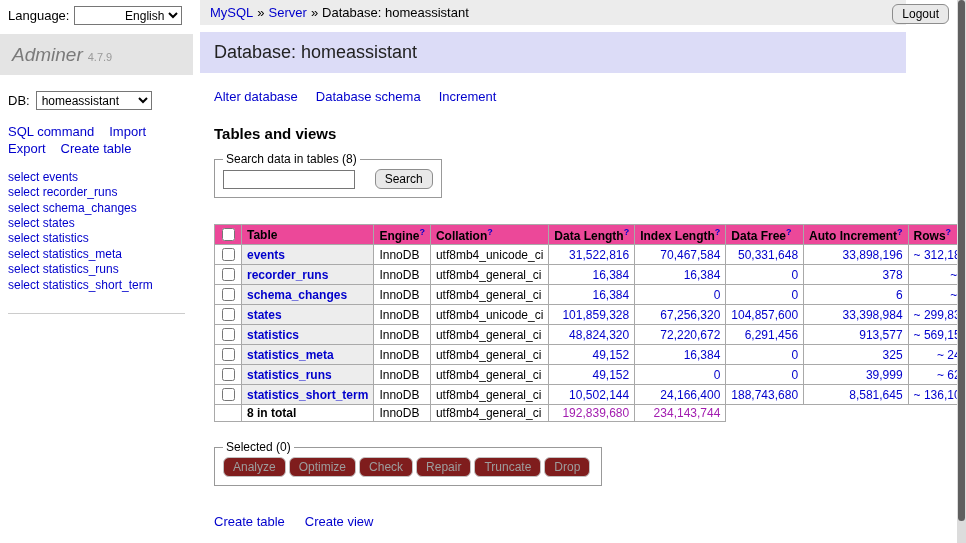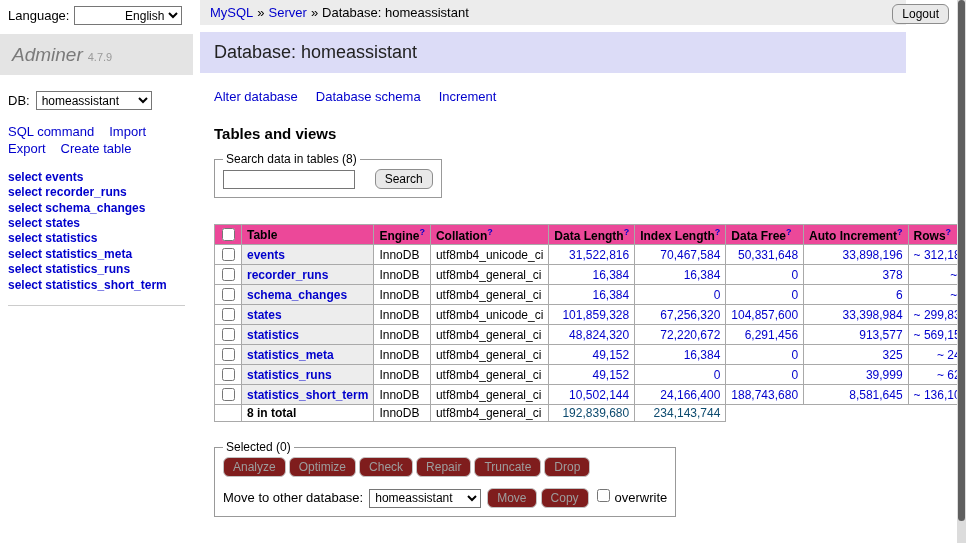--- a/index.html
+++ b/index.html
@@ -34,21 +34,21 @@
   #lang-row select { width: 108px; text-align: right; }
   #adminer-header { margin-top: 5px; background: #e4e4e4; padding: 10px 12px 9px; }
   #app-name { font-style: italic; font-size: 19px; color: #7a7a7a; }
   #app-version { font-size: 11px; color: #9a9a9a; margin-left: 5px; }
   #db-row { padding: 16px 8px 4px; }
   #db-row label { margin-right: 6px; }
   #db-row select { width: 116px; }
   .side-links { margin: 10px 8px 0; }
   .side-links a { margin-right: 15px; font-size: 13px; }
   #sidebar-links-2 { margin-top: 2px; }
-  #table-links { margin: 14px 8px 0; padding-bottom: 12px; border-bottom: 1px solid #ccc; font-weight: bold; }
+  #table-links { margin: 14px 8px 0; padding-bottom: 20px; border-bottom: 1px solid #ccc; }
   #table-links a { display: block; font-size: 12px; line-height: 1.28; }
 
   
   #content { width: 706px; flex: 0 0 706px; margin-left: 7px; }
   #breadcrumb { background: #ececec; padding: 5px 10px; font-size: 13px; height: 25px; }
   #breadcrumb .sep { color: #000; margin: 0 4px; }
   #page-title {
     margin: 7px 0 0; background: #dcdcf7; padding: 10px 14px;
     font-size: 18px; font-weight: normal; color: #222;
   }
@@ -66,21 +66,21 @@
   
   table { border-collapse: collapse; margin: 14px 0 0 14px; font-size: 12px; }
   td, th { border: 1px solid #a9a9a9; padding: 1px 5px; text-align: left; white-space: nowrap; height: 17px; }
   thead th, thead td { background: #ec4899; font-weight: bold; text-align: left; }
   tbody th { background: #ededed; }
   tbody th a { font-weight: bold; }
   td.num { text-align: right; }
   td.check-cell { text-align: center; padding: 0 3px; }
   sup.help { font-size: 9px; }
   tr.total-row th { background: #fff; font-weight: bold; }
-  tr.total-row td.num { color: #0c4a6e; }
+  tr.total-row td.num { color: #a21caf; }
 
   
   #selected-fieldset { margin-top: 18px; }
   #selected-buttons button { margin-right: 3px; }
   #move-row { margin-top: 9px; font-size: 13px; }
   #move-row select { width: 112px; margin: 0 6px; }
   #move-row button { margin-right: 4px; }
   #move-row label { margin-left: 2px; }
 
   #create-links { margin: 16px 14px; }
@@ -247,23 +247,20 @@
             <td>utf8mb4_general_ci</td>
             <td class="num">192,839,680</td>
             <td class="num">234,143,744</td>
           </tr>
         </tbody>
     </table>
 
     <fieldset id="selected-fieldset">
       <legend>Selected (0)</legend>
       <div id="selected-buttons"><button disabled="">Analyze</button><button disabled="">Optimize</button><button disabled="">Check</button><button disabled="">Repair</button><button disabled="">Truncate</button><button disabled="">Drop</button></div>
-      <div id="move-row">
-        <span>Move to other database:</span><select><option>homeassistant</option></select><button disabled="">Move</button><button disabled="">Copy</button><input type="checkbox" style=""><label>overwrite</label>
-      </div>
     </fieldset>
 
     <p id="create-links"><a href="#">Create table</a><a href="#">Create view</a></p>
 
     
     
 
     
   </div>
 </div>

